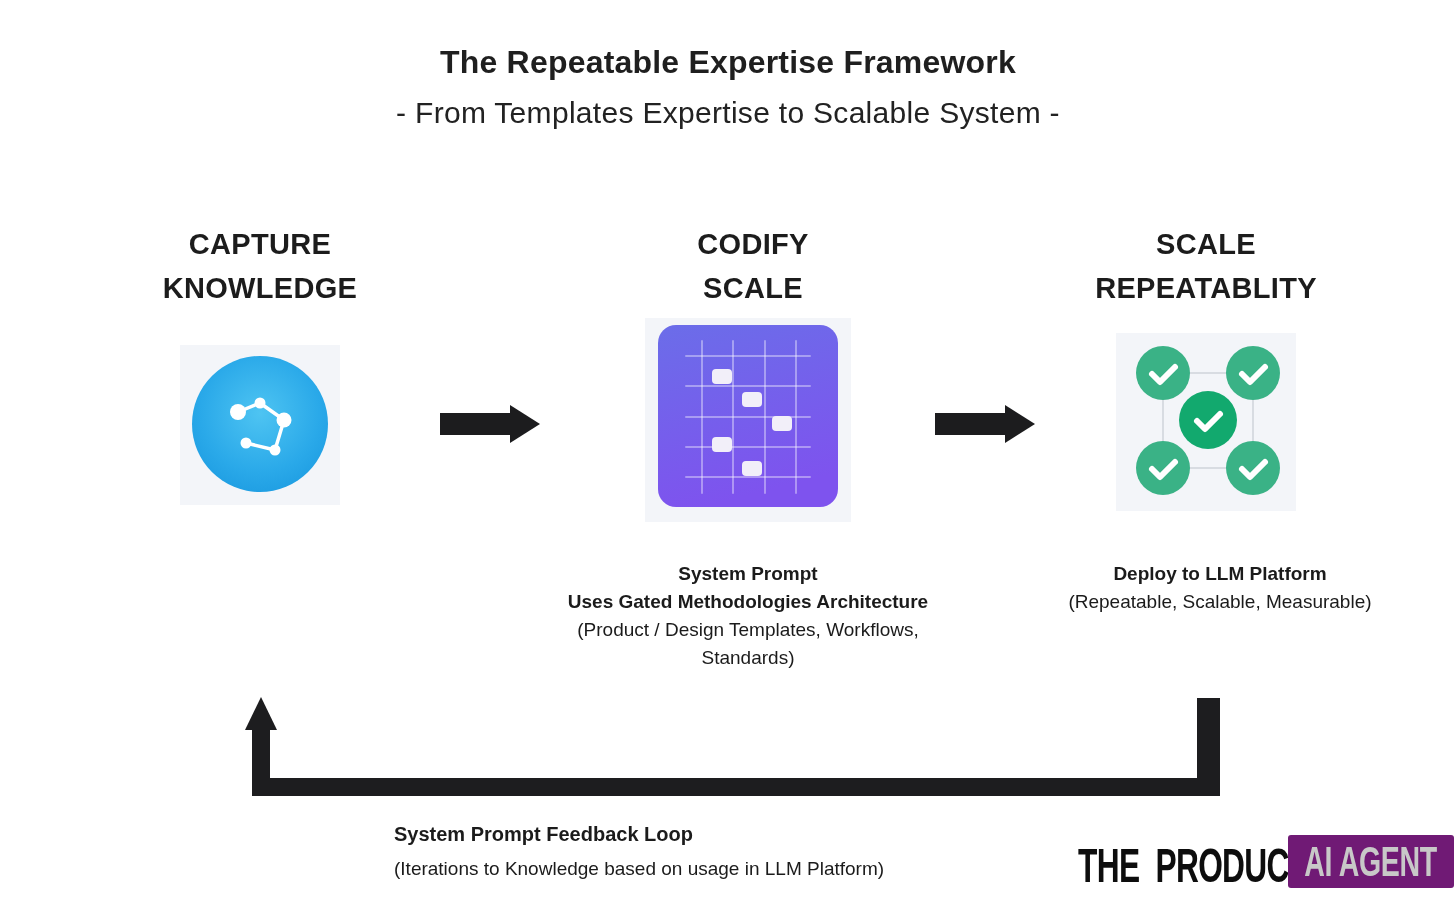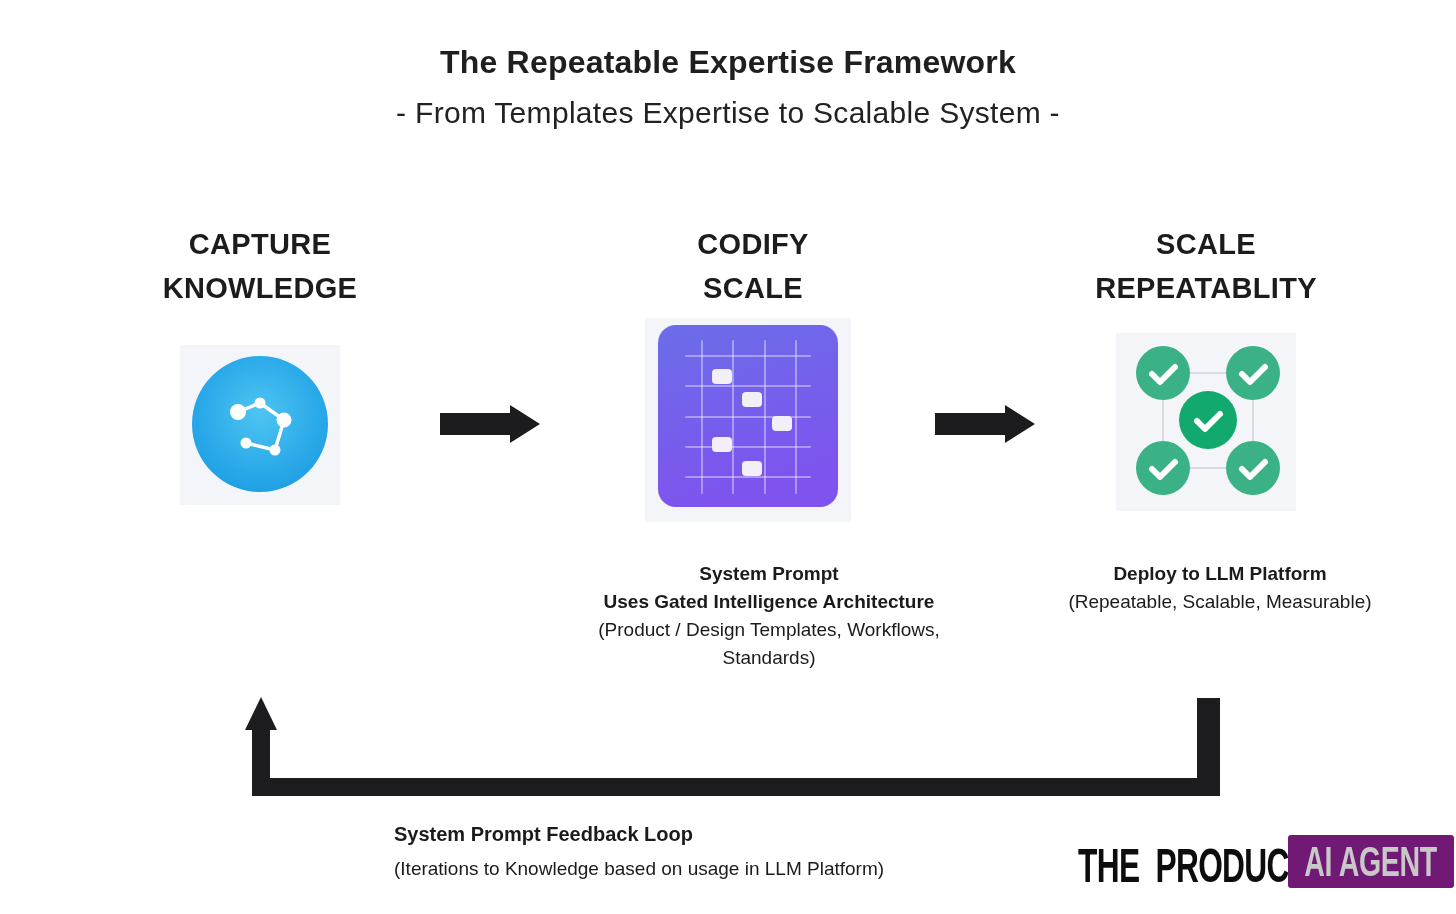--- a/index.html
+++ b/index.html
@@ -50,21 +50,21 @@
     border-top: 19px solid transparent; border-bottom: 19px solid transparent;
     border-left: 30px solid #1c1c1e;
   }
   .arrow-1 { left: 440px; top: 405px; }
   .arrow-2 { left: 935px; top: 405px; }
 
   .caption { position: absolute; top: 560px; text-align: center; line-height: 28px; }
   .caption .b { font-weight: bold; font-size: 19px; }
   .caption .n { font-weight: 400; font-size: 19px; }
   .caption.c1 { left: 40px;  width: 440px; }
-  .caption.c2 { left: 569px; width: 400px; }
+  .caption.c2 { left: 548px; width: 400px; }
   .caption.c3 { left: 1000px; width: 440px; }
 
   .loop-part { position: absolute; background: #1d1d1f; }
   .loop-right { left: 1197px; top: 698px; width: 23px; height: 98px; }
   .loop-bottom { left: 252px; top: 778px; width: 968px; height: 18px; }
   .loop-left { left: 252px; top: 728px; width: 18px; height: 68px; }
   .loop-head {
     position: absolute; left: 245px; top: 697px; width: 0; height: 0;
     border-left: 16px solid transparent; border-right: 16px solid transparent;
     border-bottom: 33px solid #1d1d1f;
@@ -189,21 +189,21 @@
     <div class="shaft"></div>
     <div class="head"></div>
   </div>
   <div class="flow-arrow arrow-2">
     <div class="shaft"></div>
     <div class="head"></div>
   </div>
 
   <div class="caption c2">
     <div class="b">System Prompt</div>
-    <div class="b">Uses Gated Intelligence Architecture</div>
+    <div class="b">Uses Gated Methodologies Architecture</div>
     <div class="n">(Product / Design Templates, Workflows, Standards)</div>
   </div>
   <div class="caption c3">
     <div class="b">Deploy to LLM Platform</div>
     <div class="n">(Repeatable, Scalable, Measurable)</div>
   </div>
 
   <div class="loop-part loop-right"></div>
   <div class="loop-part loop-bottom"></div>
   <div class="loop-part loop-left"></div>

